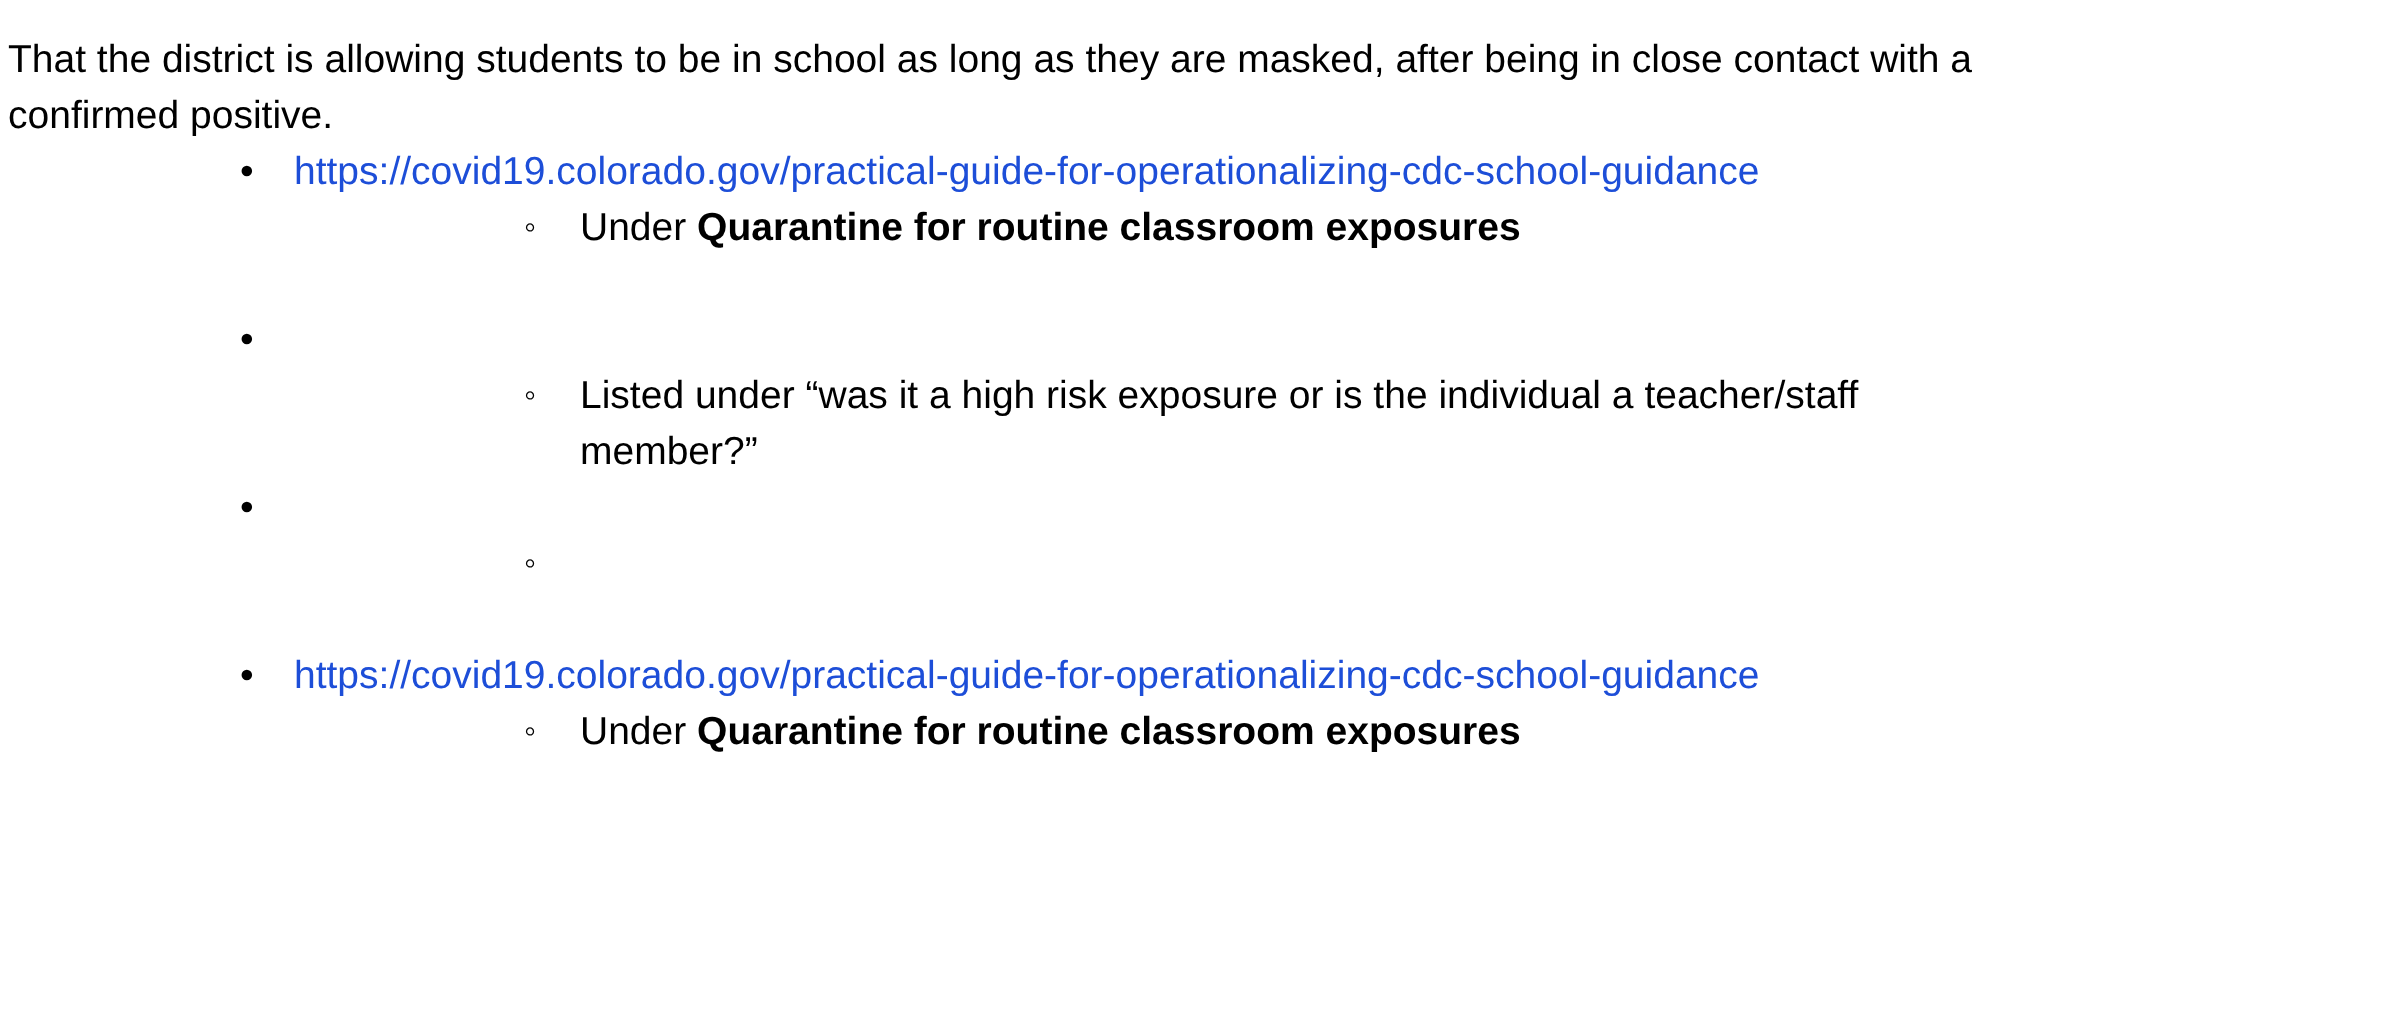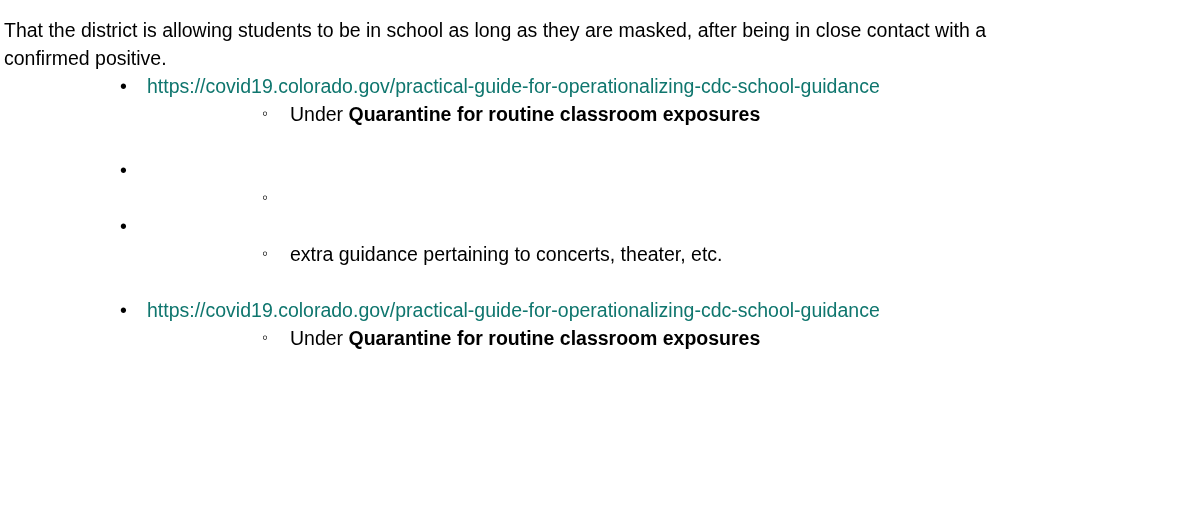--- a/index.html
+++ b/index.html
@@ -36,21 +36,21 @@
   }
   .li2 > .marker {
     flex: none;
     width: 28px;
     font-size: 17px;
   }
   .btext {
     white-space: pre;
   }
   a.link {
-    color: #0f766e;
+    color: #1d4ed8;
     text-decoration: none;
     cursor: pointer;
   }
   .bold {
     font-weight: bold;
   }
   .spacer {
     height: 28px;
   }
 </style>
@@ -67,27 +67,28 @@
     <div class="li2">
       <span class="marker">◦</span>
       <div class="btext"><span>Under </span><span class="bold">Quarantine for routine classroom exposures</span></div>
     </div>
     <div class="spacer"></div>
     <div class="li1">
       <span class="marker">•</span>
     </div>
     <div class="li2">
       <span class="marker">◦</span>
+      <div class="btext">Listed under “was it a high risk exposure or is the individual a teacher/staff
+member?”</div>
     </div>
     <div class="li1">
       <span class="marker">•</span>
     </div>
     <div class="li2">
       <span class="marker">◦</span>
-      <div class="btext">extra guidance pertaining to concerts, theater, etc.</div>
     </div>
     <div class="spacer"></div>
     <div class="li1">
       <span class="marker">•</span>
       <a class="btext link" href="#">https://covid19.colorado.gov/practical-guide-for-operationalizing-cdc-school-guidance</a>
     </div>
     <div class="li2">
       <span class="marker">◦</span>
       <div class="btext"><span>Under </span><span class="bold">Quarantine for routine classroom exposures</span></div>
     </div>

